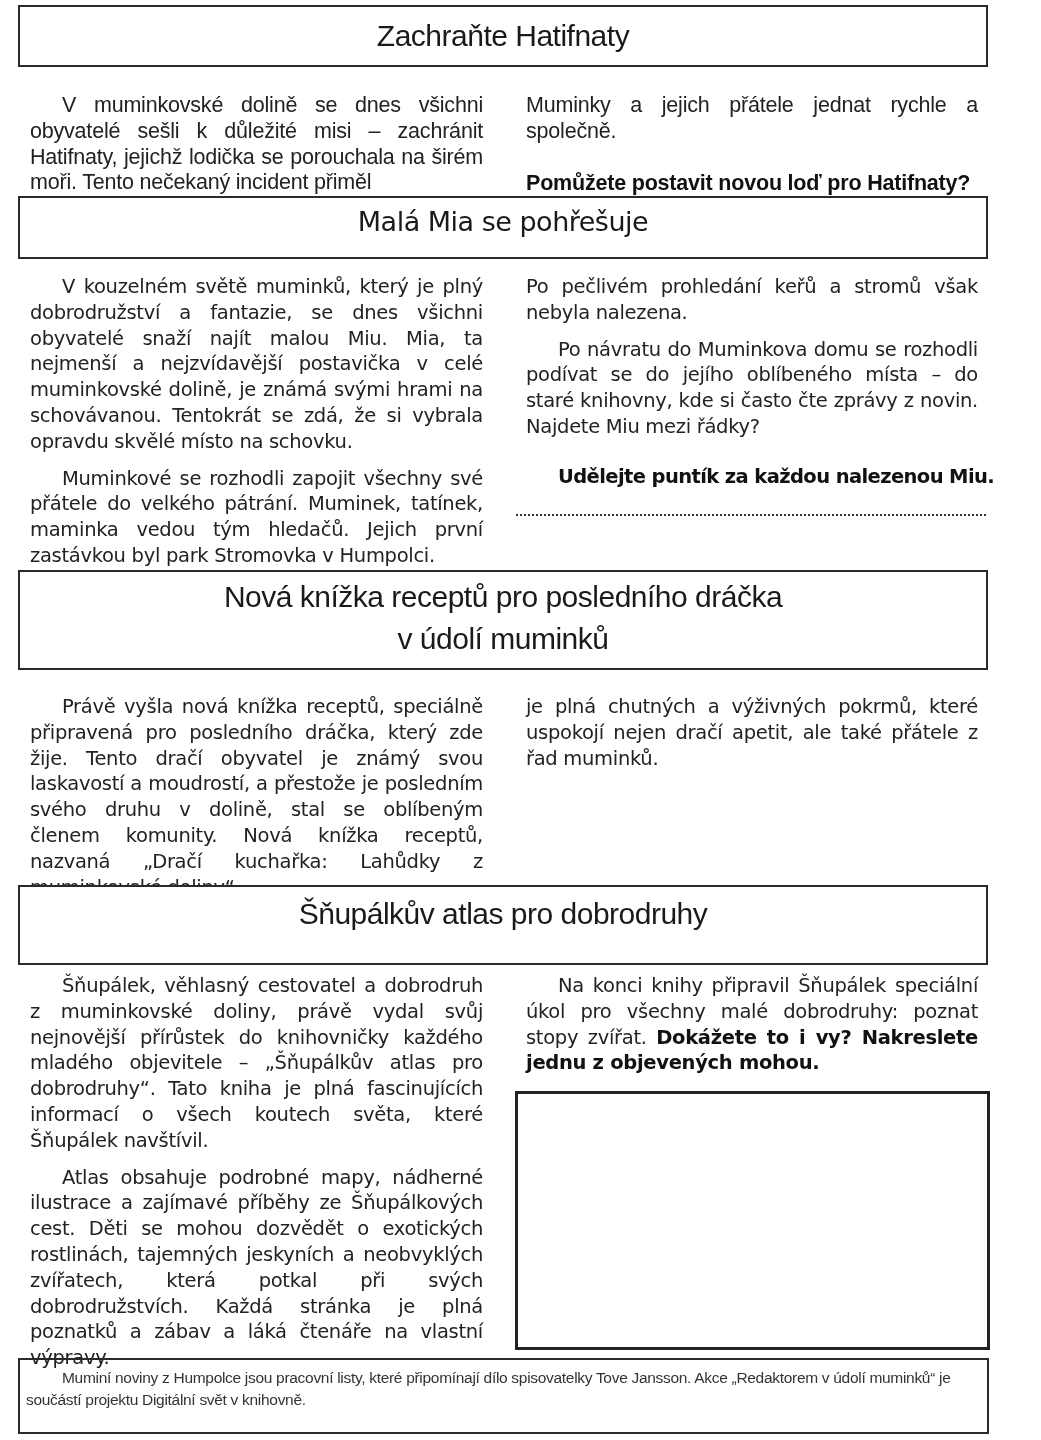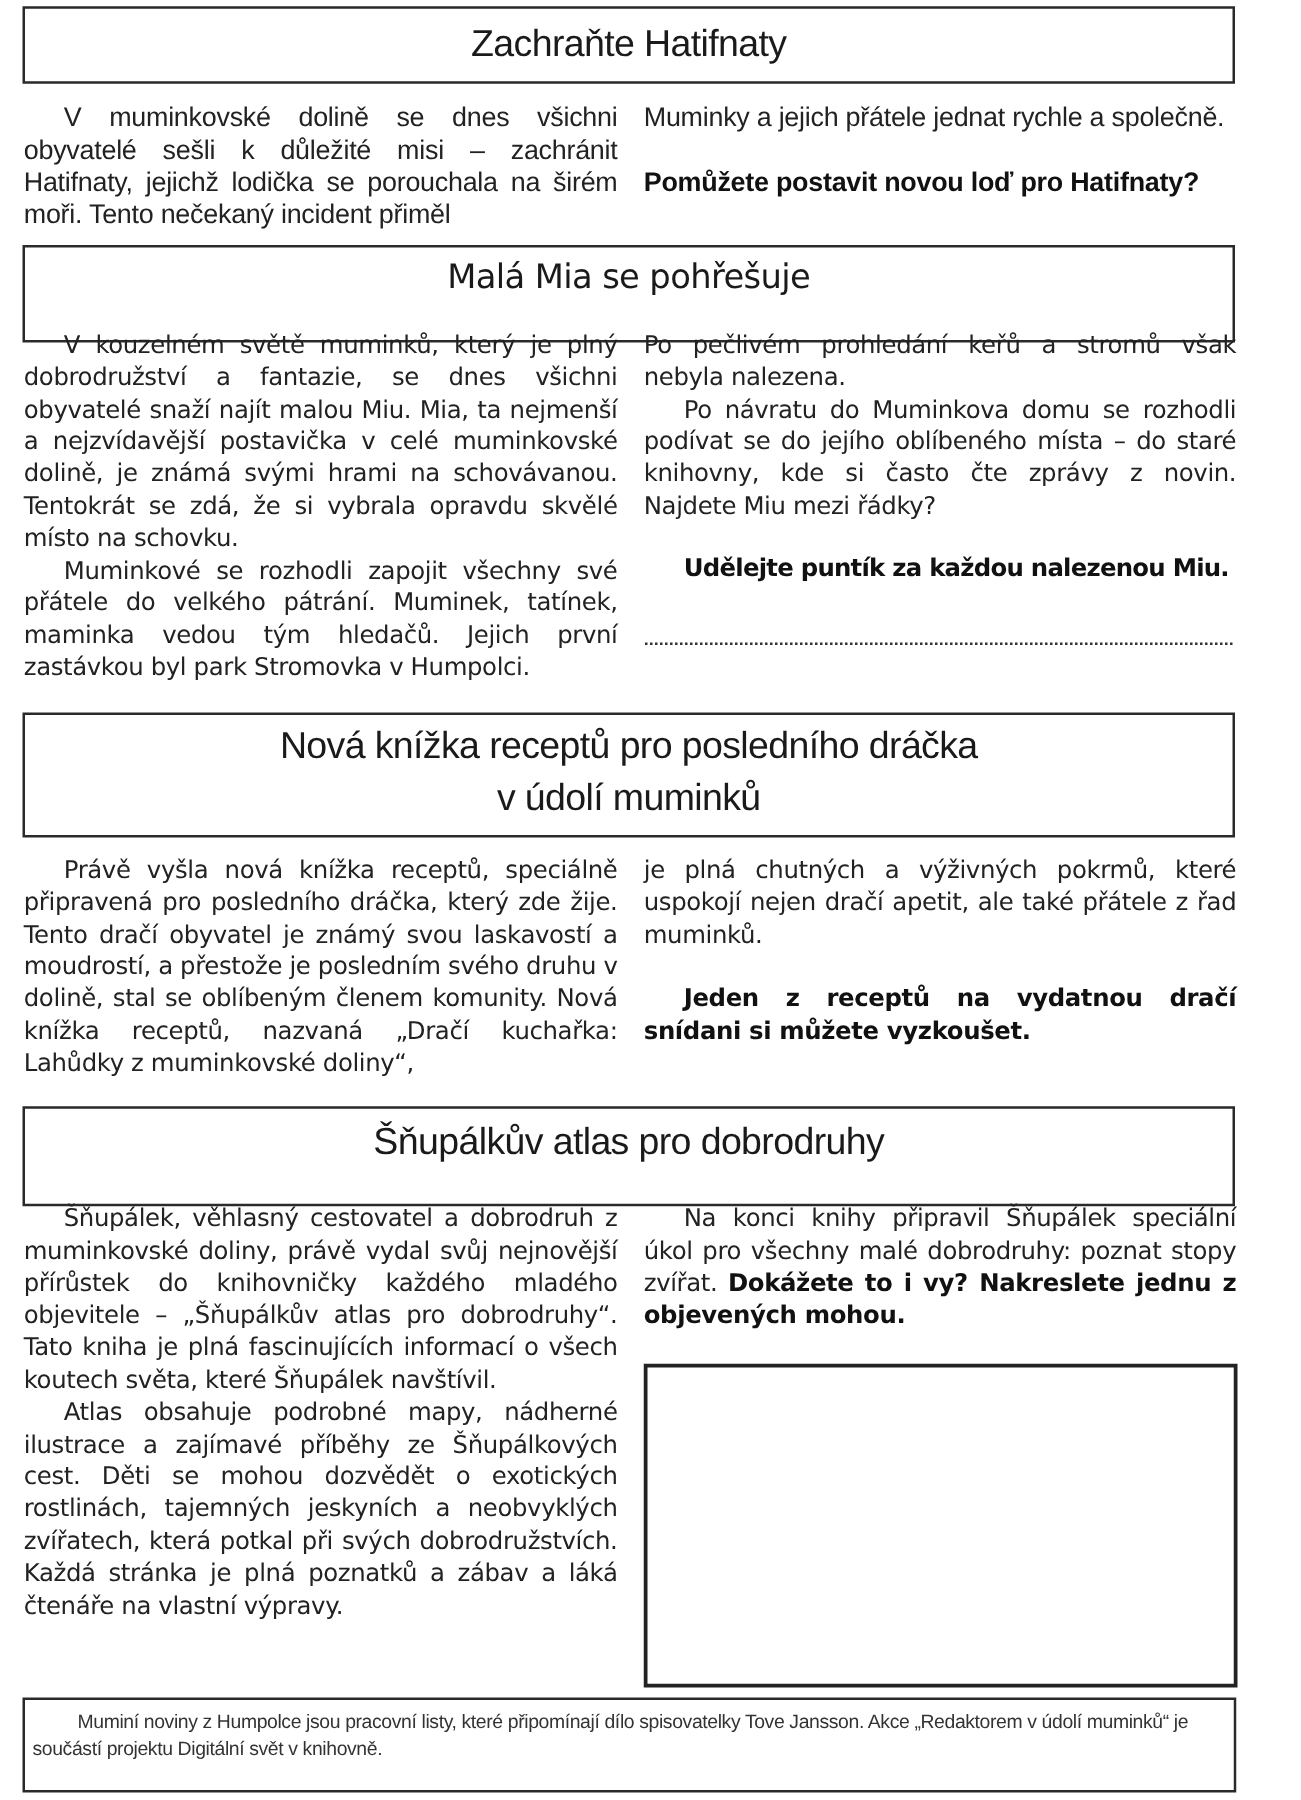--- a/index.html
+++ b/index.html
@@ -15,21 +15,21 @@
       position: absolute; left: 0; right: 0; text-align: center;
       font-family: "Liberation Sans", sans-serif; font-weight: normal;
       font-size: 30px; color: #1a1a1a; letter-spacing: -0.5px;
       line-height: 44px;
     }
     .col {
       position: absolute; font-family: "DejaVu Sans", sans-serif;
       font-size: 19.5px; line-height: 25.8px; color: #222;
       text-align: justify; letter-spacing: -0.3px;
     }
-    .col p { margin: 0; }
+    .col p { margin: 11px; }
     .col .ind { text-indent: 32px; }
     .left { left: 19px; width: 475px; }
     .right { left: 515px; width: 474px; }
     .bold { font-weight: bold; color: #111; }
     .cond { font-family: "Liberation Sans", sans-serif; font-size: 21.5px; letter-spacing: -0.2px; line-height: 25.8px; }
     .dots {
       position: absolute; left: 516px; top: 514px; width: 470px; height: 0;
       border-top: 2px dotted #333;
     }
     .drawbox {
@@ -51,21 +51,21 @@
   <div class="title" style="top:7px;">Zachraňte Hatifnaty</div>
 </div>
 <div class="col left cond" style="top:82px;">
   <p class="ind">V muminkovské dolině se dnes všichni obyvatelé sešli k důležité misi – zachránit Hatifnaty, jejichž lodička se porouchala na širém moři. Tento nečekaný incident přiměl</p>
 </div>
 <div class="col right cond" style="top:82px;">
   <p style="text-align:justify;">Muminky a jejich přátele jednat rychle a společně.</p>
   <p class="bold" style="margin-top:26px;text-align:left;white-space:nowrap;">Pomůžete postavit novou loď pro Hatifnaty?</p>
 </div>
 
-<div class="box" style="top:196px;height:78px;">
+<div class="box" style="top:196px;height:63px;">
   <div class="title" style="top:2px;font-family:'DejaVu Sans',sans-serif;font-size:27px;">Malá Mia se pohřešuje</div>
 </div>
 <div class="col left" style="top:263px;">
   <p class="ind">V kouzelném světě muminků, který je plný dobrodružství a fantazie, se dnes všichni obyvatelé snaží najít malou Miu. Mia, ta nejmenší a nejzvídavější postavička v celé muminkovské dolině, je známá svými hrami na schovávanou. Tentokrát se zdá, že si vybrala opravdu skvělé místo na schovku.</p>
   <p class="ind">Muminkové se rozhodli zapojit všechny své přátele do velkého pátrání. Muminek, tatínek, maminka vedou tým hledačů. Jejich první zastávkou byl park Stromovka v Humpolci.</p>
 </div>
 <div class="col right" style="top:263px;">
   <p>Po pečlivém prohledání keřů a stromů však nebyla nalezena.</p>
   <p class="ind">Po návratu do Muminkova domu se rozhodli podívat se do jejího oblíbeného místa – do staré knihovny, kde si často čte zprávy z novin. Najdete Miu mezi řádky?</p>
   <p class="bold ind" style="margin-top:24px;letter-spacing:-0.6px;white-space:nowrap;">Udělejte puntík za každou nalezenou Miu.</p>
@@ -74,21 +74,20 @@
 
 <div class="box" style="top:570px;height:100px;">
   <div class="title" style="top:3px;">Nová knížka receptů pro posledního dráčka</div>
   <div class="title" style="top:45px;">v údolí muminků</div>
 </div>
 <div class="col left" style="top:683px;">
   <p class="ind">Právě vyšla nová knížka receptů, speciálně připravená pro posledního dráčka, který zde žije. Tento dračí obyvatel je známý svou laskavostí a moudrostí, a přestože je posledním svého druhu v dolině, stal se oblíbeným členem komunity. Nová knížka receptů, nazvaná „Dračí kuchařka: Lahůdky z muminkovské doliny“,</p>
 </div>
 <div class="col right" style="top:683px;">
   <p>je plná chutných a výživných pokrmů, které uspokojí nejen dračí apetit, ale také přátele z řad muminků.</p>
-  <p class="bold ind" style="margin-top:26px;">Jeden z receptů na vydatnou dračí snídani si můžete vyzkoušet.</p>
 </div>
 
 <div class="box" style="top:885px;height:80px;">
   <div class="title" style="top:5px;">Šňupálkův atlas pro dobrodruhy</div>
 </div>
 <div class="col left" style="top:962px;">
   <p class="ind">Šňupálek, věhlasný cestovatel a dobrodruh z muminkovské doliny, právě vydal svůj nejnovější přírůstek do knihovničky každého mladého objevitele – „Šňupálkův atlas pro dobrodruhy“. Tato kniha je plná fascinujících informací o všech koutech světa, které Šňupálek navštívil.</p>
   <p class="ind">Atlas obsahuje podrobné mapy, nádherné ilustrace a zajímavé příběhy ze Šňupálkových cest. Děti se mohou dozvědět o exotických rostlinách, tajemných jeskyních a neobvyklých zvířatech, která potkal při svých dobrodružstvích. Každá stránka je plná poznatků a zábav a láká čtenáře na vlastní výpravy.</p>
 </div>
 <div class="col right" style="top:962px;">

